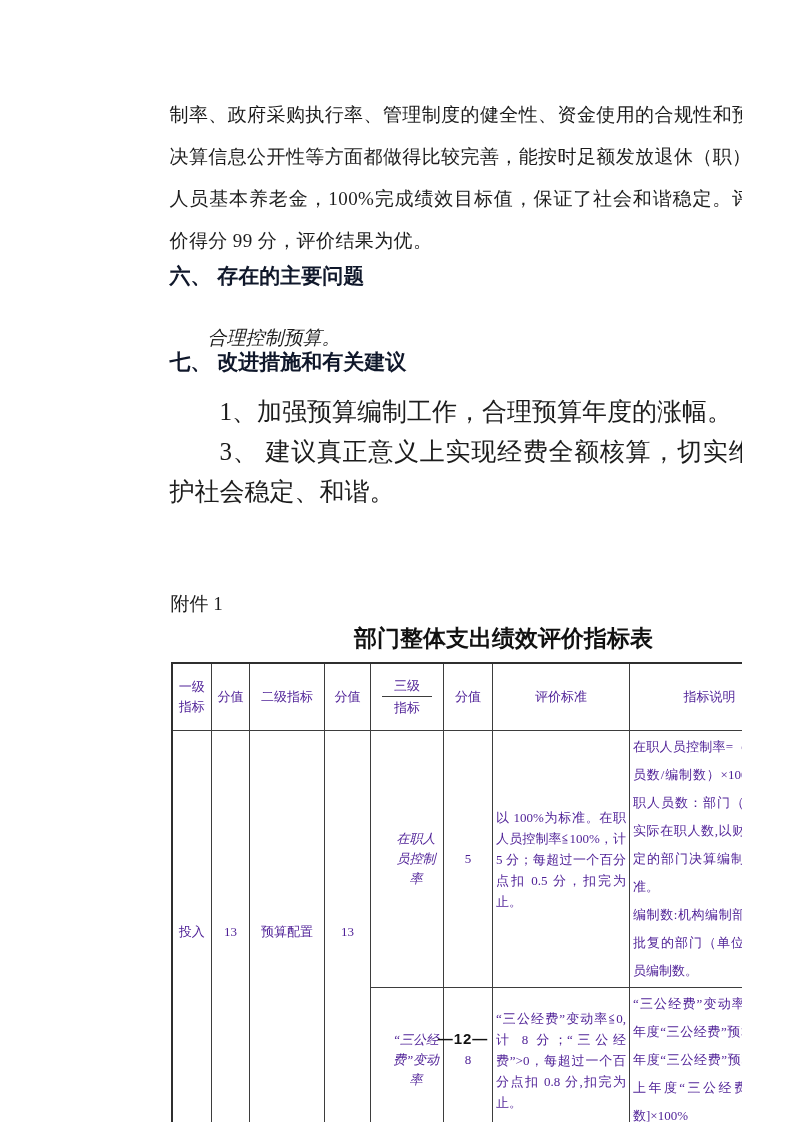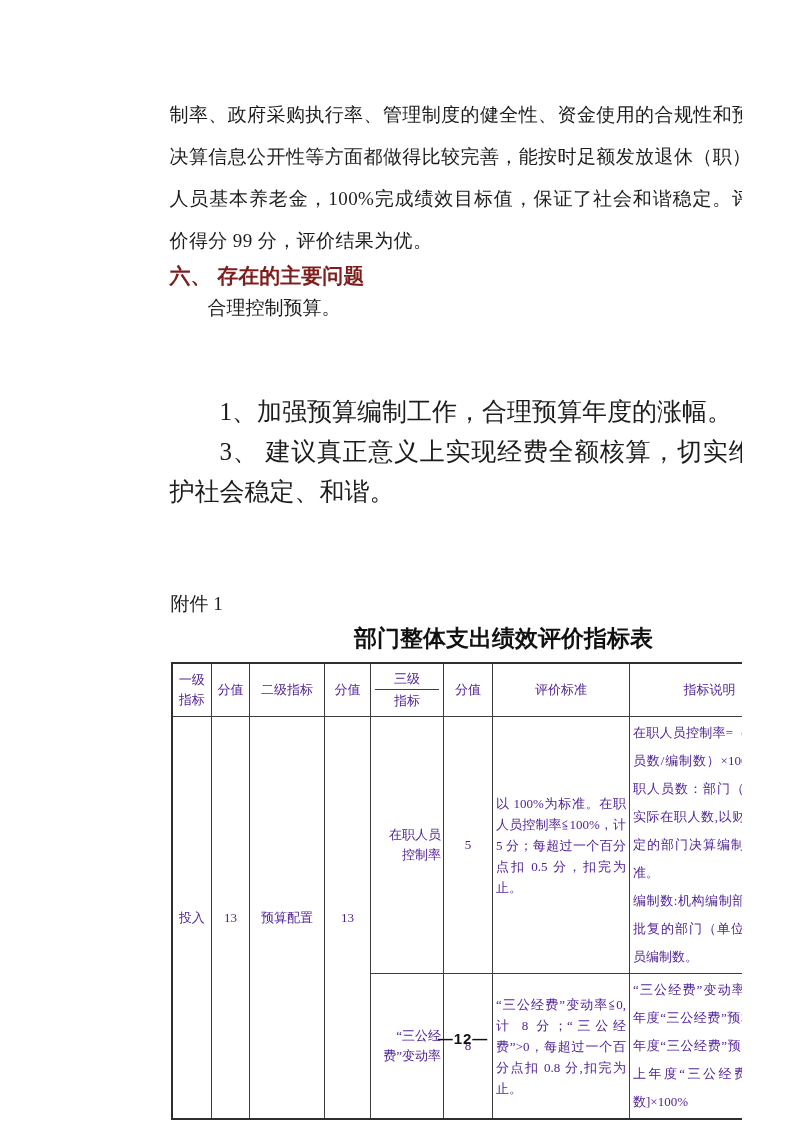--- a/index.html
+++ b/index.html
@@ -14,27 +14,27 @@
     overflow:hidden;
   }
   .intro {
     position:absolute; left:118px; top:94px; width:582px;
     font-size:19px; line-height:42px; letter-spacing:0.4px;
     text-align:justify;
   }
   .h-sec {
     position:absolute; left:118px;
     font-family:"Liberation Sans","DejaVu Sans",sans-serif;
-    font-weight:bold; font-size:21px; line-height:30px; color:#7f1d1d;
+    font-weight:bold; font-size:21px; line-height:30px; color:#0f172a;
   }
   .h6 { top:261px; }
   .h7 { top:347px; }
   .sec-body {
-    position:absolute; left:118px; top:287px; width:582px;
-    font-size:19px; line-height:42px; text-indent:2em;
+    position:absolute; left:118px; top:317px; width:582px;
+    font-size:19px; line-height:42px; text-indent:2em;font-style:italic;
   }
   .items {
     position:absolute; left:118px; top:392px; width:584px;
     font-size:25px; line-height:40px; text-align:justify;
   }
   .items .item { text-indent:2em; }
   .attachment {
     position:absolute; left:119px; top:592px;
     font-size:19px; line-height:24px;
   }
@@ -54,44 +54,45 @@
     border:1px solid #3d3d3d;
     font-weight:normal;
     vertical-align:middle;
     text-align:center;
     padding:1px 3px;
     line-height:20px;
   }
   tr.hdr    { height:45px; }
   tr.r1     { height:166px; }
   tr.r2     { height:122px; }
-  th.split  { padding:4px; }
+  th.split  { padding:11px; }
   .split-top, .split-bot { height:22px; line-height:21px; }
   .split-top { border-bottom:1px solid #3d3d3d; }
-  td.lvl3 { text-align:right; padding-left:8px; padding-right:2px; }
+  td.lvl3 { text-align:center; padding-left:20px; padding-right:2px;font-style:italic; }
   td.crit { text-align:justify; text-align-last:left; padding:2px 3px; line-height:21px; }
   td.desc { text-align:justify; text-align-last:left; padding:2px 3px; line-height:28px; }
   .footer {
     position:absolute; left:30px; top:1030px; width:763px;
     text-align:center; font-size:15px; font-weight:bold; color:#111;
     font-family:"Liberation Sans","DejaVu Sans",sans-serif;
     letter-spacing:1px;
   }
 </style>
 </head>
 <body>
 
 <div class="page">
 
   <div class="intro">制率、政府采购执行率、管理制度的健全性、资金使用的合规性和预决算信息公开性等方面都做得比较完善，能按时足额发放退休（职）人员基本养老金，100%完成绩效目标值，保证了社会和谐稳定。评价得分 99 分，评价结果为优。</div>
 
   <div class="h-sec h6">六、 存在的主要问题</div>
 
   <div class="sec-body">合理控制预算。</div>
 
+  <div class="h-sec h7">七、 改进措施和有关建议</div>
 
   <div class="items">
     <div class="item">1、加强预算编制工作，合理预算年度的涨幅。</div>
     <div class="item">3、 建议真正意义上实现经费全额核算，切实维护社会稳定、和谐。</div>
   </div>
 
   <div class="attachment">附件 1</div>
 
   <div class="tbl-title">部门整体支出绩效评价指标表</div>
 

